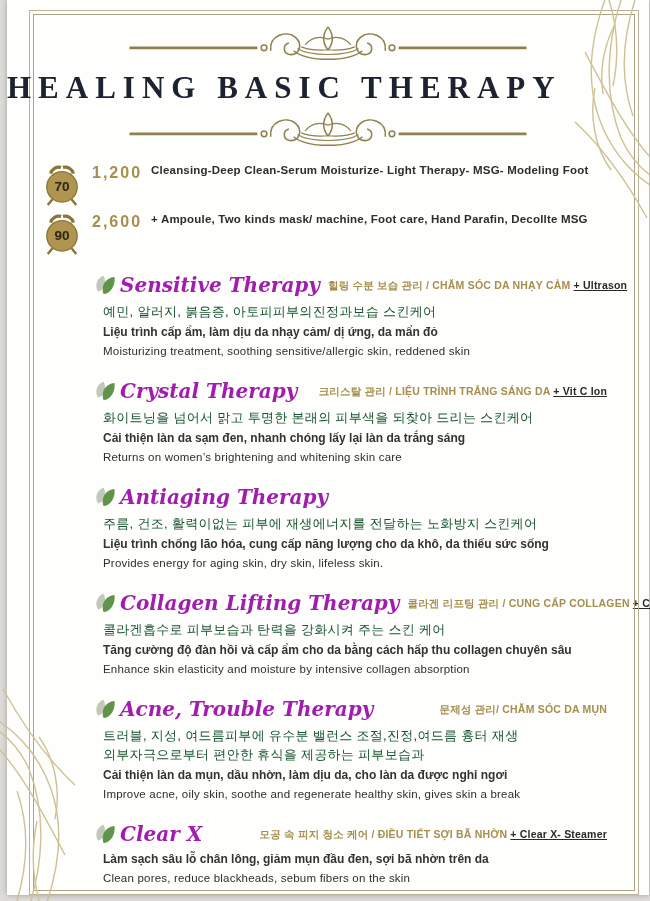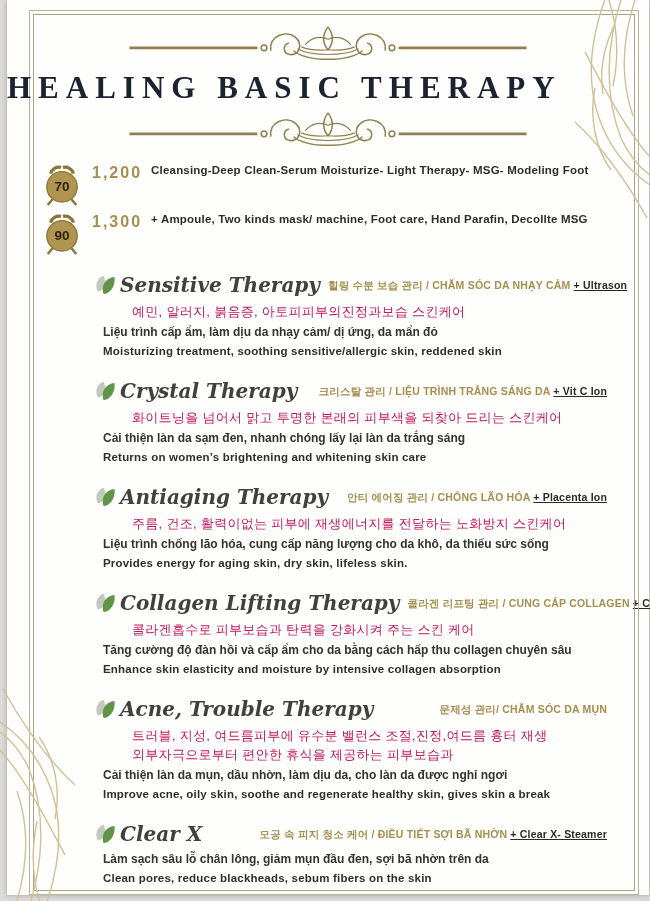--- a/index.html
+++ b/index.html
@@ -50,31 +50,31 @@
     font-size:11.5px;font-weight:bold;color:#2e2d2a;letter-spacing:.2px;white-space:nowrap;
   }
   
   .sections{margin:14px 42px 0 86px;}
   .section{margin-bottom:18px;}
   .section-head{display:flex;align-items:center;line-height:28px;}
   .leaf-bullet{width:24px;height:21px;flex:0 0 auto;margin-right:3px;}
   .leaf-bullet svg{display:block;width:24px;height:21px;}
   .therapy-title{
     font-family:"DejaVu Serif", serif;font-style:italic;font-weight:bold;
-    font-size:20px;color:#404040;white-space:nowrap;
+    font-size:20px;color:#a21caf;white-space:nowrap;
   }
   .therapy-sub{
     margin-left:auto;font-size:10.5px;font-weight:bold;color:#a68e4e;
     letter-spacing:.2px;white-space:nowrap;padding-left:8px;
   }
   .therapy-sub .machine{color:#2b2a26;text-decoration:underline;}
   .section-body{margin-left:10px;}
-  .desc-kr{font-size:13px;color:#be185d;margin-top:4px;line-height:18px;letter-spacing:.3px;margin-left:29px;}
+  .desc-kr{font-size:13px;color:#14532d;margin-top:4px;line-height:18px;letter-spacing:.3px;}
   .desc-vi{font-size:12px;font-weight:bold;color:#34332e;margin-top:3px;line-height:17px;}
-  .desc-en{font-size:11.5px;font-weight:bold;color:#2f2e2a;margin-top:2px;line-height:16px;letter-spacing:.2px;}
+  .desc-en{font-size:11.5px;font-weight:normal;color:#2f2e2a;margin-top:2px;line-height:16px;letter-spacing:.2px;}
 </style>
 </head>
 <body>
 
 <div class="page">
 
   <div class="frame"></div>
 
   <div class="corner-leaf leaf-tr">
     <svg viewBox="0 0 118 250" fill="none" stroke="#cfc096" stroke-width="1.4">
@@ -158,21 +158,21 @@
       <div class="clock">
         <svg viewBox="0 0 40 44">
           <path d="M8,10 a9,9 0 0 1 11,-6.5" fill="none" stroke="#8a7436" stroke-width="3.4"></path>
           <path d="M32,10 a9,9 0 0 0 -11,-6.5" fill="none" stroke="#8a7436" stroke-width="3.4"></path>
           <line x1="10" y1="37" x2="5" y2="43" stroke="#8a7436" stroke-width="2.6"></line>
           <line x1="30" y1="37" x2="35" y2="43" stroke="#8a7436" stroke-width="2.6"></line>
           <circle cx="20" cy="24" r="16" fill="#b09551" stroke="#8a7436" stroke-width="1.4"></circle>
         </svg>
         <span class="num">90</span>
       </div>
-      <span class="price">1,300</span>
+      <span class="price">2,600</span>
       <span class="price-includes">+ Ampoule, Two kinds mask/ machine, Foot care, Hand Parafin, Decollte MSG</span>
     </div>
   </div>
 
   <div class="sections">
 
     <div class="section">
       <div class="section-head">
         <span class="leaf-bullet">
           <svg viewBox="0 0 24 22">
@@ -210,21 +210,20 @@
 
     <div class="section">
       <div class="section-head">
         <span class="leaf-bullet">
           <svg viewBox="0 0 24 22">
             <path d="M2,15 C1,7 7,2 13,2 C14,10 9,16 3,16 Z" fill="#c2c8ba" transform="rotate(-18 8 9)"></path>
             <path d="M10,19 C8,10 13,3 22,2 C23,11 18,19 11,20 Z" fill="#5f9449"></path>
           </svg>
         </span>
         <span class="therapy-title">Antiaging Therapy</span>
-        <span class="therapy-sub"><span>안티 에어징 관리 / CHỐNG LÃO HÓA</span> <span class="machine">+ Placenta Ion</span></span>
       </div>
       <div class="section-body">
         <div class="desc-kr">주름, 건조, 활력이없는 피부에 재생에너지를 전달하는 노화방지 스킨케어</div>
         <div class="desc-vi">Liệu trình chống lão hóa, cung cấp năng lượng cho da khô, da thiếu sức sống</div>
         <div class="desc-en">Provides energy for aging skin, dry skin, lifeless skin.</div>
       </div>
     </div>
 
     <div class="section">
       <div class="section-head">

